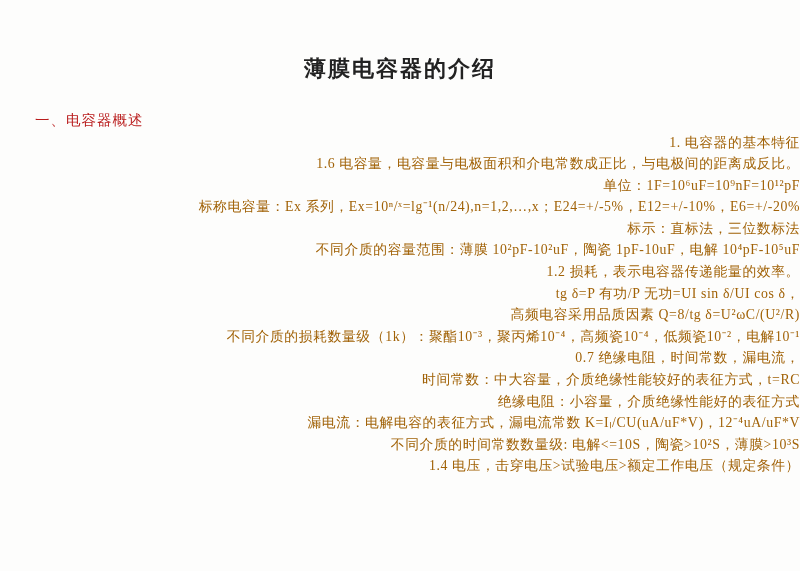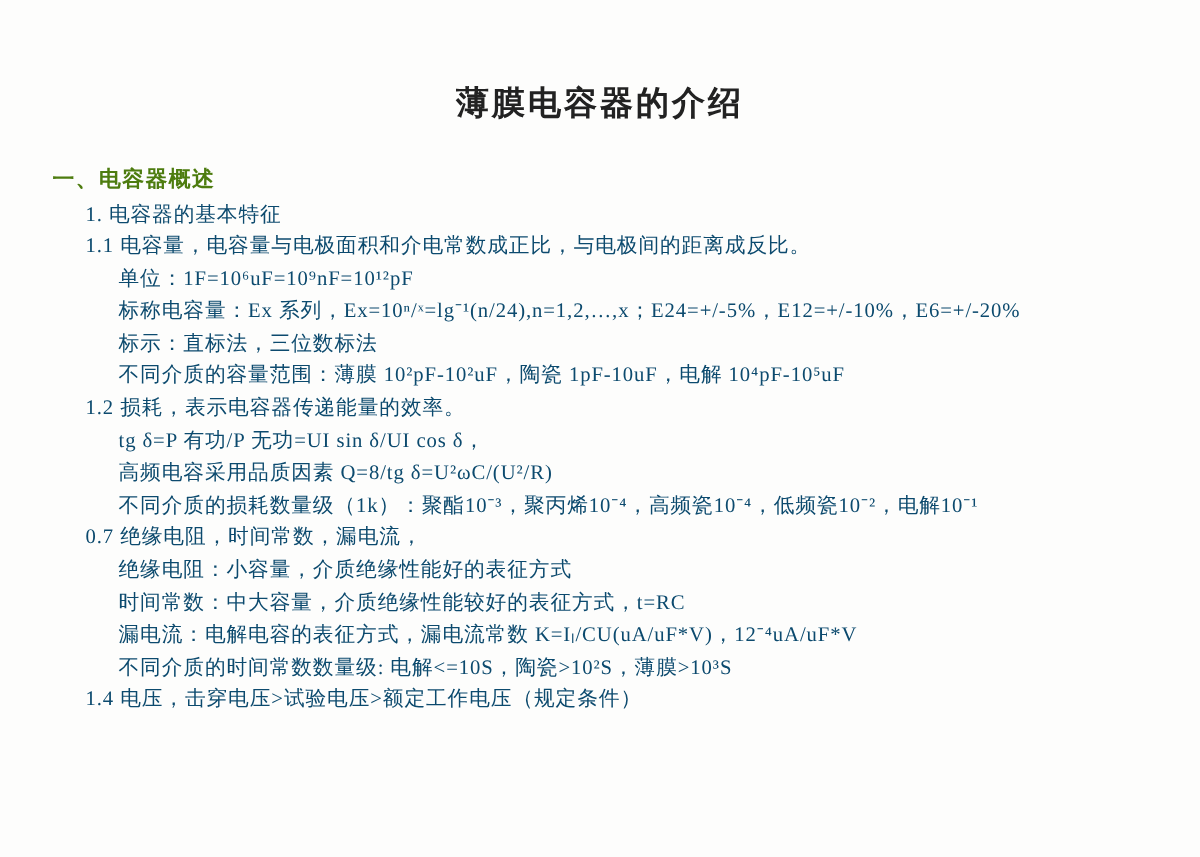--- a/index.html
+++ b/index.html
@@ -29,55 +29,56 @@
     letter-spacing: 2px;
     color: #222;
     font-family: "Liberation Serif", serif;
   }
   .content {
     margin-top: 26px;
   }
   .section-heading {
     margin-left: 35px;
     font-family: "Liberation Sans", sans-serif;
-    font-weight: bold;
+    font-weight: normal;
     font-size: 14.5px;
     line-height: 21.5px;
     letter-spacing: 1px;
-    color: #4d7c0f;
+    color: #b91c1c;
   }
   .line {
     font-size: 13.8px;
     line-height: 21.6px;
     letter-spacing: 0.6px;
-    color: #0c4a6e;
+    color: #a16207;
     white-space: nowrap;
+    text-align: right;
   }
   .indent-1 { margin-left: 57px; }
   .indent-2 { margin-left: 79px; }
 </style>
 </head>
 <body>
 
 <div class="page">
   <div class="doc-title">薄膜电容器的介绍</div>
 
   <div class="content">
     <div class="section-heading">一、电容器概述</div>
 
     <div class="line indent-1">1. 电容器的基本特征</div>
-    <div class="line indent-1">1.1 电容量，电容量与电极面积和介电常数成正比，与电极间的距离成反比。</div>
+    <div class="line indent-1">1.6 电容量，电容量与电极面积和介电常数成正比，与电极间的距离成反比。</div>
     <div class="line indent-2">单位：1F=10⁶uF=10⁹nF=10¹²pF</div>
     <div class="line indent-2">标称电容量：Ex 系列，Ex=10ⁿ/ˣ=lg⁻¹(n/24),n=1,2,…,x；E24=+/-5%，E12=+/-10%，E6=+/-20%</div>
     <div class="line indent-2">标示：直标法，三位数标法</div>
     <div class="line indent-2">不同介质的容量范围：薄膜 10²pF-10²uF，陶瓷 1pF-10uF，电解 10⁴pF-10⁵uF</div>
     <div class="line indent-1">1.2 损耗，表示电容器传递能量的效率。</div>
     <div class="line indent-2">tg δ=P 有功/P 无功=UI sin δ/UI cos δ，</div>
     <div class="line indent-2">高频电容采用品质因素 Q=8/tg δ=U²ωC/(U²/R)</div>
     <div class="line indent-2">不同介质的损耗数量级（1k）：聚酯10⁻³，聚丙烯10⁻⁴，高频瓷10⁻⁴，低频瓷10⁻²，电解10⁻¹</div>
     <div class="line indent-1">0.7 绝缘电阻，时间常数，漏电流，</div>
+    <div class="line indent-2">时间常数：中大容量，介质绝缘性能较好的表征方式，t=RC</div>
     <div class="line indent-2">绝缘电阻：小容量，介质绝缘性能好的表征方式</div>
-    <div class="line indent-2">时间常数：中大容量，介质绝缘性能较好的表征方式，t=RC</div>
     <div class="line indent-2">漏电流：电解电容的表征方式，漏电流常数 K=Iₗ/CU(uA/uF*V)，12⁻⁴uA/uF*V</div>
     <div class="line indent-2">不同介质的时间常数数量级: 电解&lt;=10S，陶瓷&gt;10²S，薄膜&gt;10³S</div>
     <div class="line indent-1">1.4 电压，击穿电压&gt;试验电压&gt;额定工作电压（规定条件）</div>
   </div>
 </div>
 
 </body></html>

